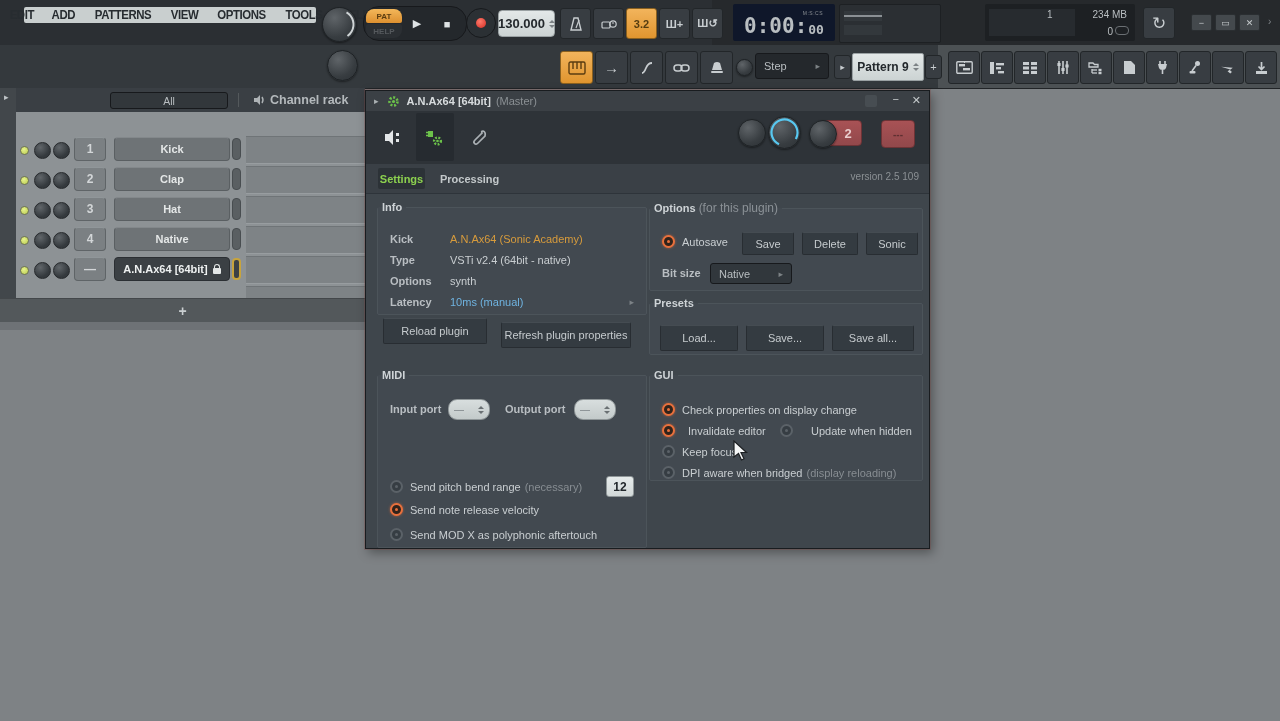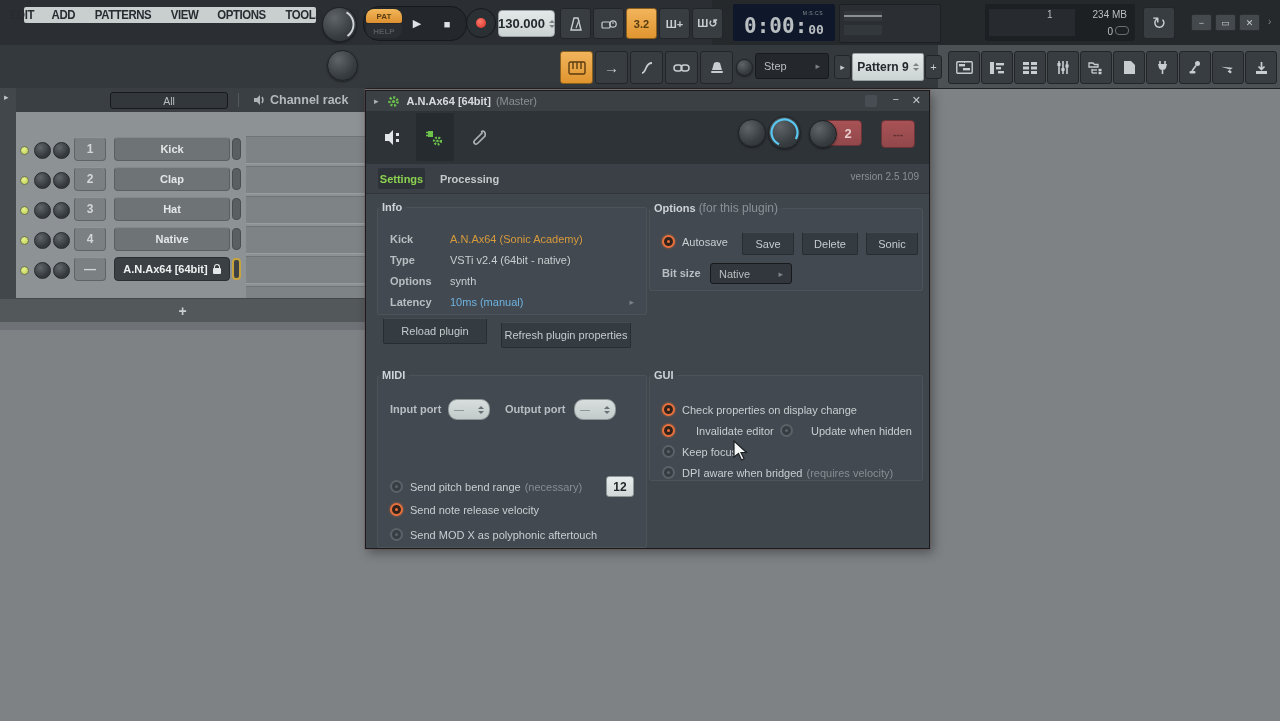--- a/index.html
+++ b/index.html
@@ -603,43 +603,55 @@
     </div>
     <div class="frow" style="left:12px;top:52px">
       <span class="flabel">Bit size</span>
     </div>
     <div class="abs drop" style="left:60px;top:48px;width:82px;height:21px;justify-content:space-between;background:#31373c">
       <span>Native</span>
       <span style="font-size:9px;color:#7c8285">▸</span>
     </div>
   </fieldset>
 
+  <fieldset class="section" style="left:283px;top:206px;width:272px;height:56px">
+    <legend><span>Presets</span></legend>
+    <div class="dbtn" style="left:10px;top:16px;width:78px;height:26px">
+      <span>Load...</span>
+    </div>
+    <div class="dbtn" style="left:96px;top:16px;width:78px;height:26px">
+      <span>Save...</span>
+    </div>
+    <div class="dbtn" style="left:182px;top:16px;width:82px;height:26px">
+      <span>Save all...</span>
+    </div>
+  </fieldset>
 
   <fieldset class="section" style="left:283px;top:278px;width:272px;height:110px">
     <legend><span>GUI</span></legend>
     <div class="frow" style="left:12px;top:22px">
       <span class="led on"></span>
       <span style="margin-left:7px">Check properties on display change</span>
     </div>
     <div class="frow" style="left:12px;top:43px">
       <span class="led on"></span>
-      <span style="margin-left:21px">Invalidate editor</span>
+      <span style="margin-left:13px">Invalidate editor</span>
     </div>
     <div class="frow" style="left:130px;top:43px">
       <span class="led"></span>
       <span style="margin-left:18px">Update when hidden</span>
     </div>
     <div class="frow" style="left:12px;top:64px">
       <span class="led"></span>
       <span style="margin-left:7px">Keep focus</span>
     </div>
     <div class="frow" style="left:12px;top:85px">
       <span class="led"></span>
       <span style="margin-left:7px">DPI aware when bridged</span>
-      <span class="dim-t" style="margin-left:4px">(requires velocity)</span>
+      <span class="dim-t" style="margin-left:4px">(display reloading)</span>
     </div>
   </fieldset>
 
 </div>
 
 <svg class="abs cursor-svg" viewBox="0 0 16 22">
   <polygon points="1,1 1,17 5.5,13.5 8.5,20 11,18.8 8,12.5 13.5,12.5" fill="#f5f7f7" stroke="#1d2023" stroke-width="1.2"></polygon>
 </svg>
 
 </body></html>

